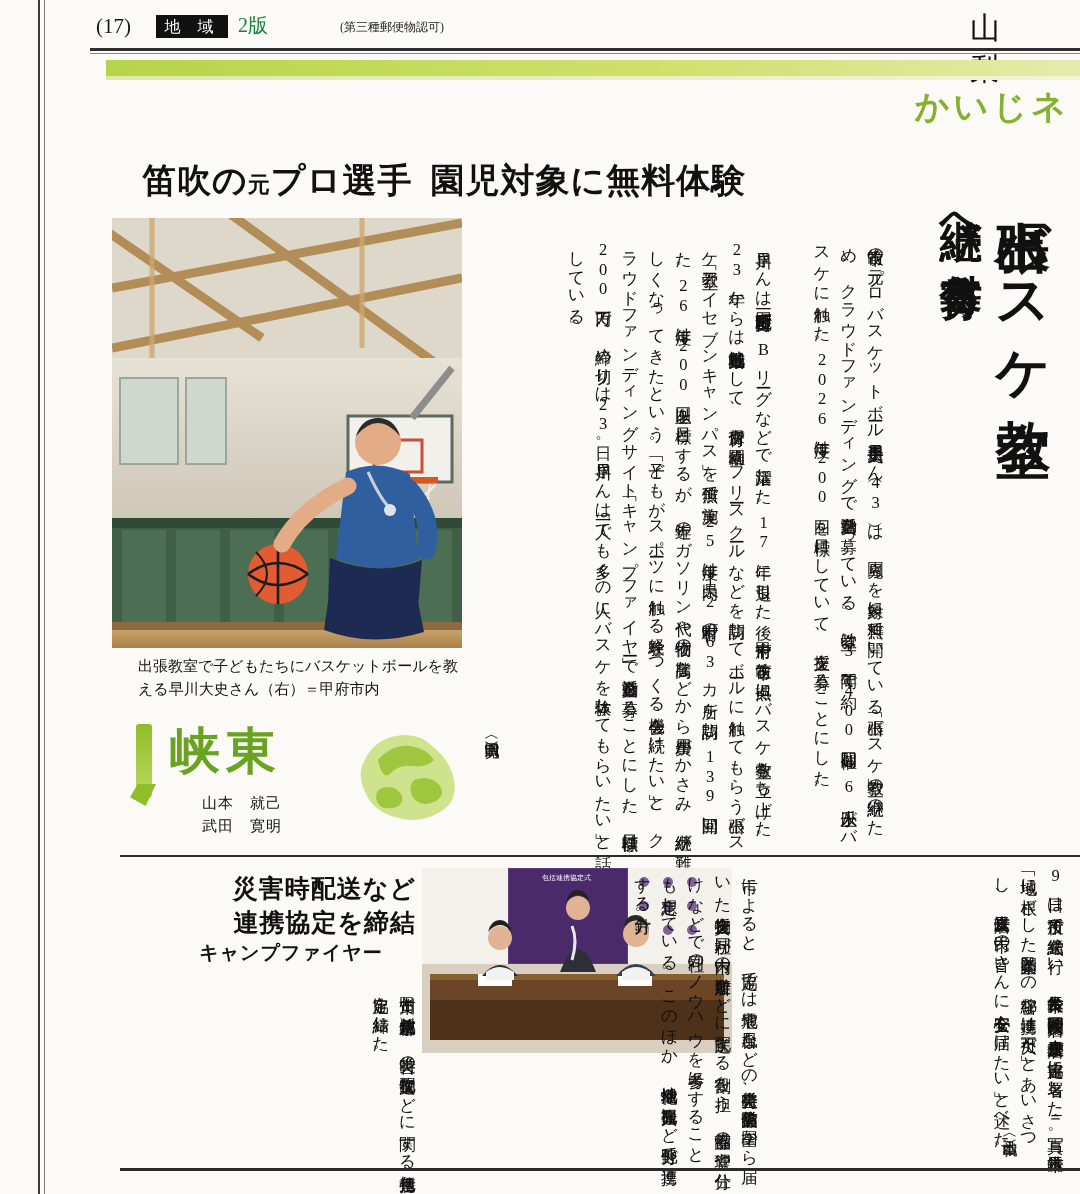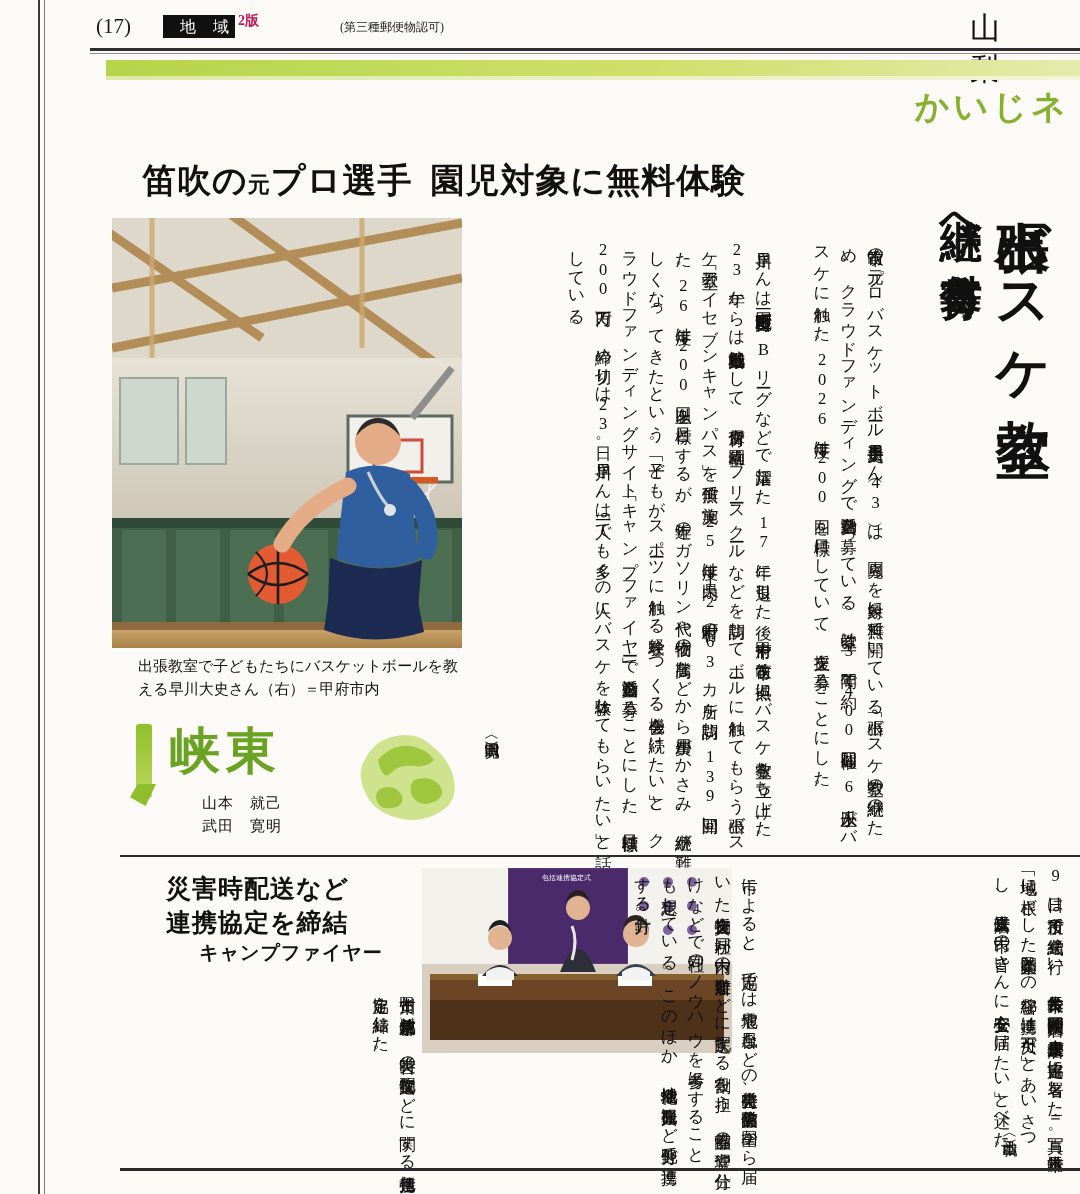--- a/index.html
+++ b/index.html
@@ -8,24 +8,24 @@
     position:relative;width:1080px;height:1194px;background:#fbfaf7;overflow:hidden;
   }
   
   .page-inner{position:absolute;left:38px;top:0;right:0;bottom:0;}
   .frame-left{position:absolute;left:38px;top:0;width:2px;height:1194px;background:#3a3a3a;}
   .frame-left2{position:absolute;left:44px;top:0;width:1px;height:1194px;background:#7a7a7a;}
 
   
   .masthead{position:absolute;left:52px;top:8px;width:1010px;height:38px;}
   .mh-page{position:absolute;left:6px;top:6px;font-size:21px;color:#1a1a1a;letter-spacing:0;}
-  .mh-chip{position:absolute;left:73px;top:7px;width:72px;height:23px;background:#111;color:#fff;
-           font-size:16px;letter-spacing:6px;text-align:right;line-height:23px;
+  .mh-chip{position:absolute;left:66px;top:7px;width:72px;height:23px;background:#111;color:#fff;
+           font-size:16px;letter-spacing:6px;text-align:center;line-height:23px;
            font-family:"DejaVu Sans", sans-serif;}
-  .mh-edition{position:absolute;left:148px;top:4px;font-size:14px;color:#be185d;font-weight:700;}
+  .mh-edition{position:absolute;left:148px;top:4px;font-size:20px;color:#15803d;font-weight:400;}
   .mh-approval{position:absolute;left:250px;top:11px;font-size:12px;color:#222;}
   .mh-logo{position:absolute;left:880px;top:0px;font-size:30px;color:#111;letter-spacing:30px;}
   .mh-rule{position:absolute;left:52px;top:48px;width:1010px;height:3px;background:#2e2e2e;}
   .mh-rule2{position:absolute;left:52px;top:53px;width:1010px;height:1px;background:#8a8a8a;}
 
   
   .green-band{position:absolute;left:68px;top:60px;width:1000px;height:16px;
       background:linear-gradient(90deg,#b6d44a 0%, #cfe06a 55%, #e4ecb0 100%);}
   .green-band:after{content:"";position:absolute;left:0;top:16px;width:100%;height:4px;
       background:linear-gradient(90deg,#dfe9a8,#f1f5d8);}
@@ -71,21 +71,21 @@
     position:absolute;writing-mode:vertical-rl;text-orientation:upright;
     font-size:16.5px;line-height:1.62;color:#111;letter-spacing:.5px;
     font-family:"Liberation Serif", serif;
   }
 
   
   .sep1{position:absolute;left:82px;top:855px;width:980px;height:2px;background:#2b2b2b;}
   .sep-bottom{position:absolute;left:82px;top:1168px;width:980px;height:3px;background:#2b2b2b;}
 
   
-  .b-head{position:absolute;left:128px;top:872px;width:250px;text-align:left;
+  .b-head{position:absolute;left:128px;top:872px;width:250px;text-align:right;
       font-size:25px;font-weight:700;color:#111;line-height:1.35;letter-spacing:1px;}
   .b-sub{position:absolute;left:128px;top:940px;width:250px;text-align:center;font-size:19px;
       font-weight:700;color:#111;letter-spacing:1px;}
 
   
   .bcol{position:absolute;writing-mode:vertical-rl;text-orientation:upright;font-size:16.5px;
      line-height:1.62;color:#111;letter-spacing:.4px;}
 
   
   .bphoto{position:absolute;left:384px;top:868px;width:310px;height:185px;overflow:hidden;background:#6b5a4a;}

